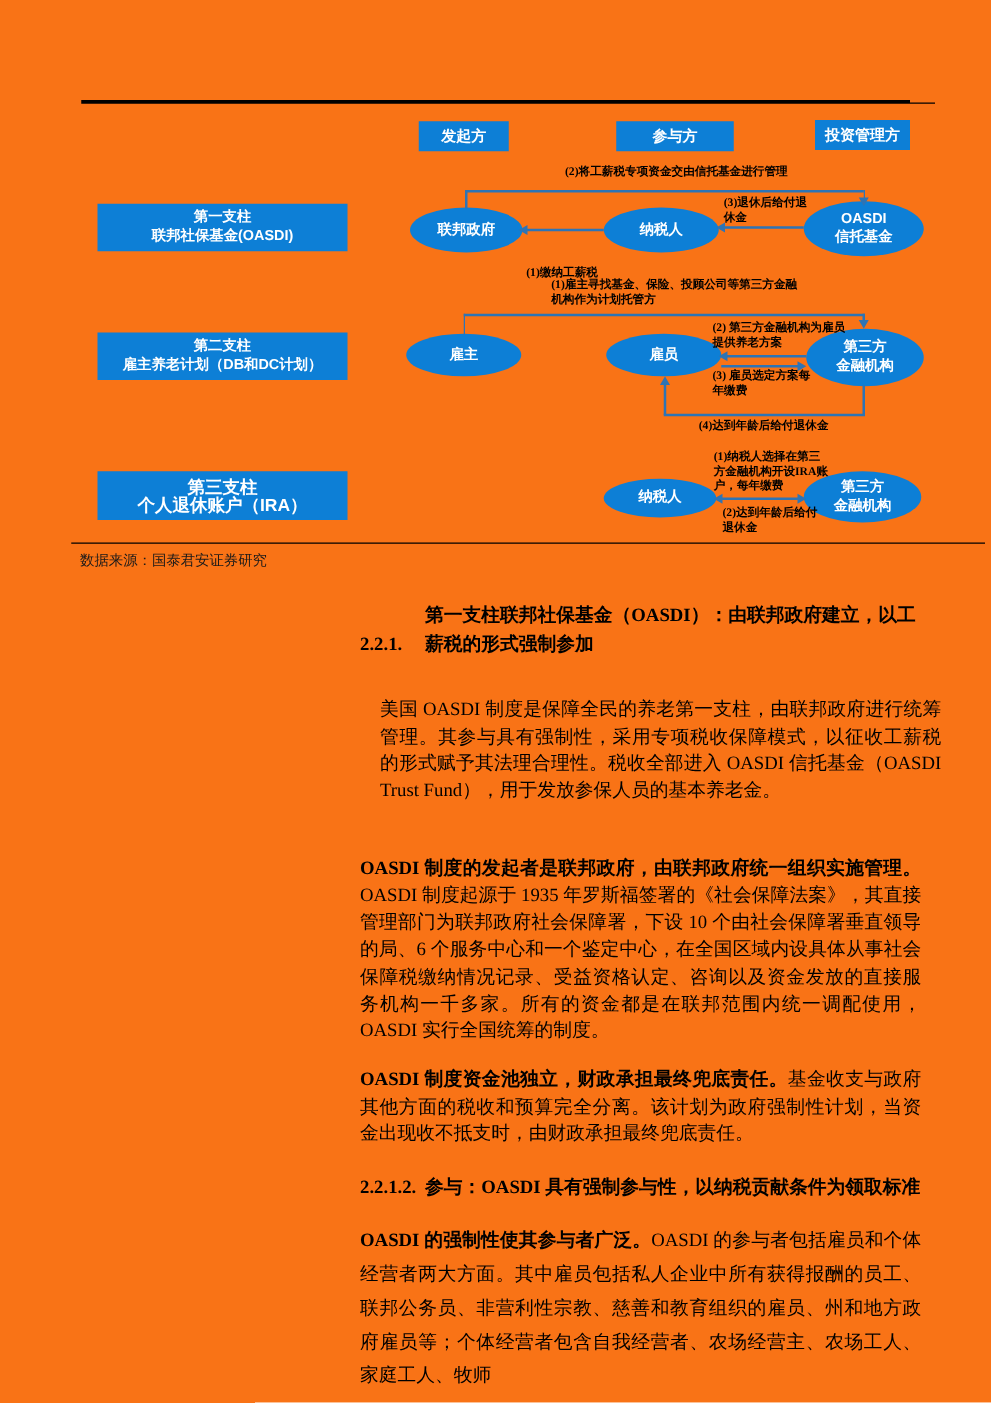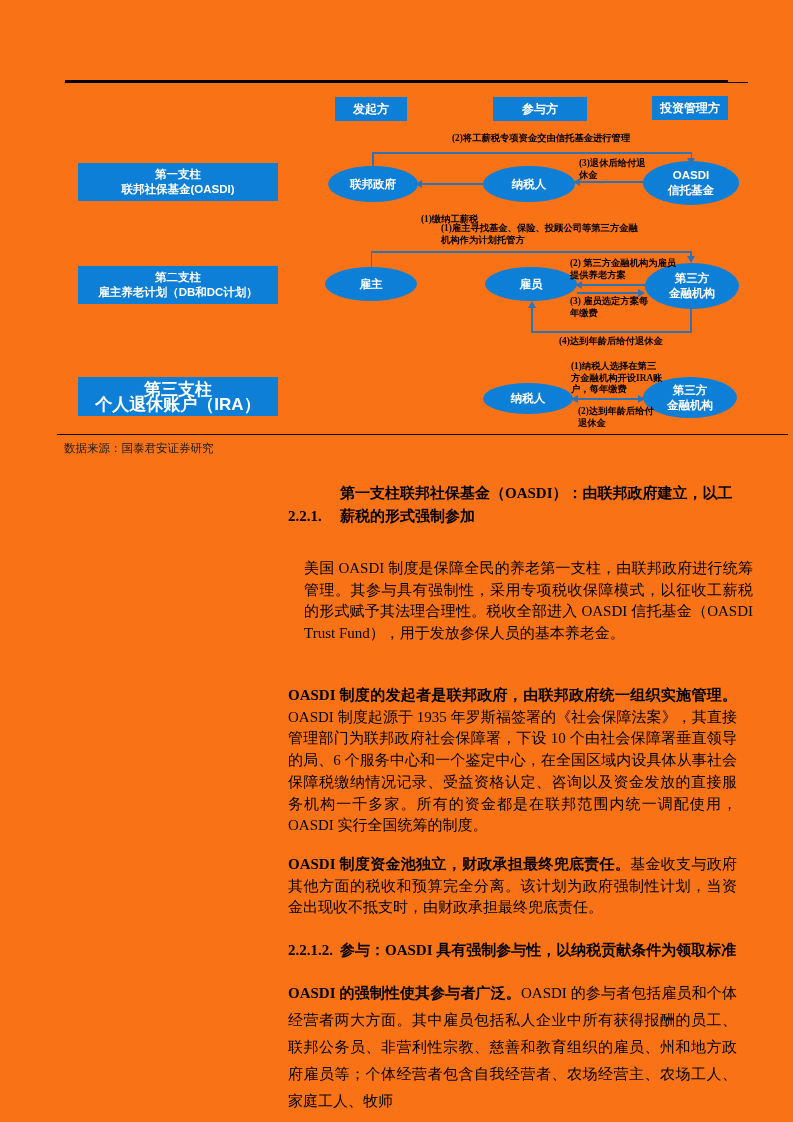--- a/index.html
+++ b/index.html
@@ -49,21 +49,21 @@
   <div>
 
     <div class="blue-box" style="left:335px;top:97px;width:72px;height:24px;font-size:12px;">发起方</div>
     <div class="blue-box" style="left:493px;top:97px;width:94px;height:24px;font-size:12px;">参与方</div>
     <div class="blue-box" style="left:652px;top:96px;width:76px;height:24px;font-size:12px;">投资管理方</div>
 
     <div class="blue-box" style="left:78px;top:163px;width:200px;height:38px;font-size:11.5px;">第一支柱
 联邦社保基金(OASDI)</div>
     <div class="blue-box" style="left:78px;top:266px;width:200px;height:38px;font-size:11.5px;">第二支柱
 雇主养老计划（DB和DC计划）</div>
-    <div class="blue-box" style="left:78px;top:377px;width:200px;height:39px;font-size:17px;">第三支柱
+    <div class="blue-box" style="left:78px;top:377px;width:200px;height:39px;font-size:14px;">第三支柱
 个人退休账户（IRA）</div>
 
     <div class="blue-box ellipse" style="left:328px;top:166px;width:90px;height:36px;font-size:11.5px;">联邦政府</div>
     <div class="blue-box ellipse" style="left:483px;top:166px;width:92px;height:36px;font-size:11.5px;">纳税人</div>
     <div class="blue-box ellipse" style="left:643px;top:161px;width:96px;height:44px;font-size:11.5px;">OASDI
 信托基金</div>
 
     <div class="vline" style="left:372px;top:152px;height:15px;"></div>
     <div class="hline" style="left:372px;top:152px;width:319px;"></div>
     <div class="vline" style="left:690.5px;top:152px;height:7px;"></div>

